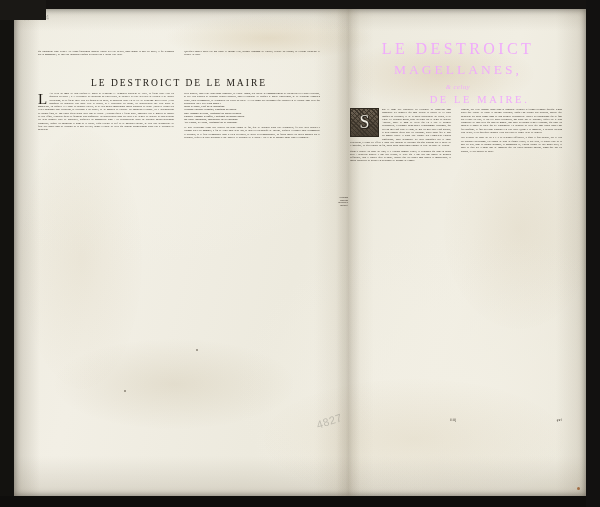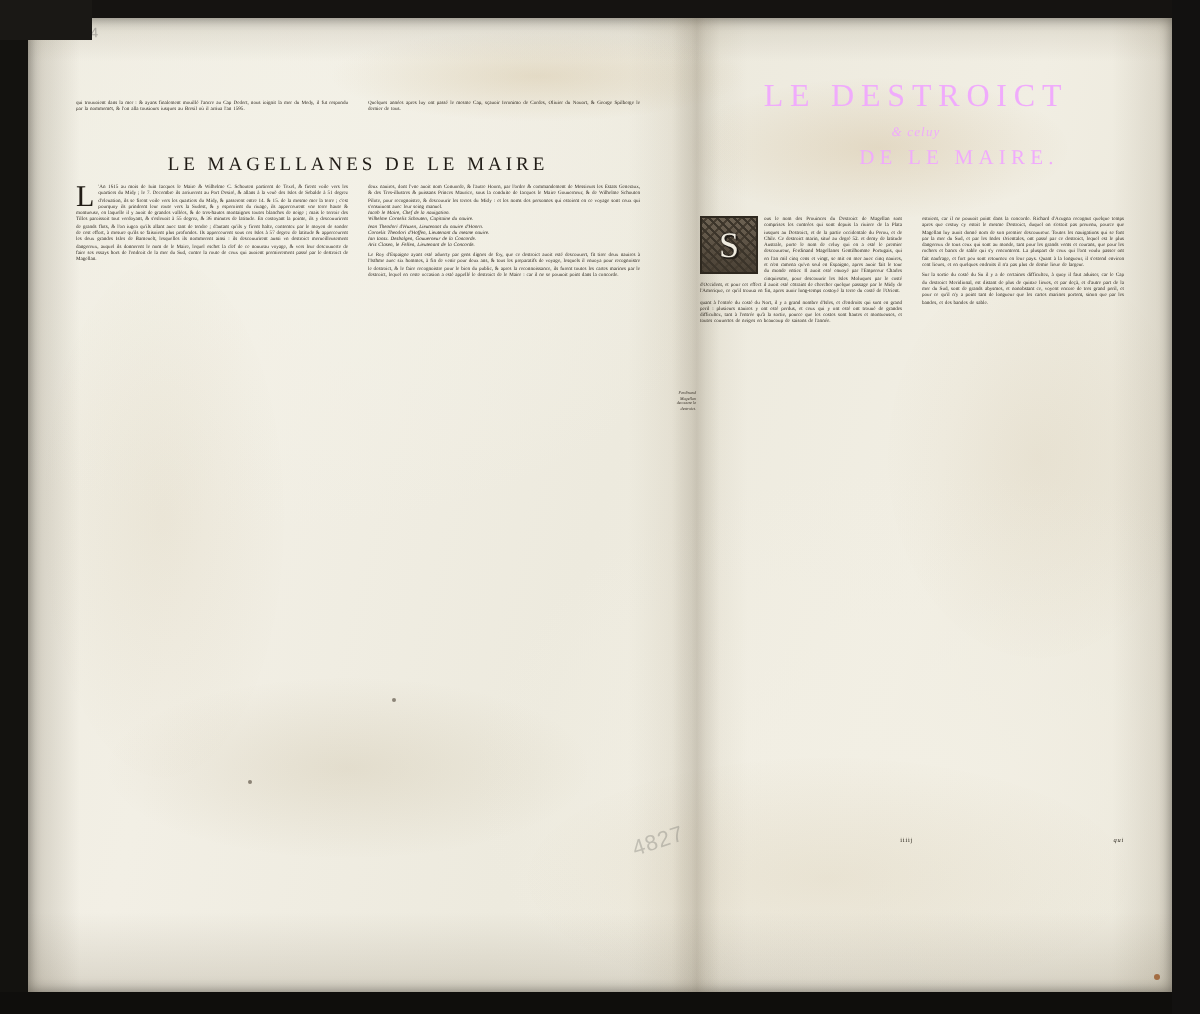--- a/index.html
+++ b/index.html
@@ -148,21 +148,21 @@
 
   <div class="frag">
     <div class="col">
         <div class="tl">qui trouuoient dans la mer : &amp; ayans finalement mouillé l'ancre au Cap Dedert, nous ioignit la mer du Medy, il fut respondu par la nommemēt, &amp; l'on alla tousiours iusques au Bresil où il arriua l'an 1595.</div>
       </div>
     <div class="col">
         <div class="tl">Quelques années apres luy ont passé le mesme Cap, sçauoir Ieronimo de Cordes, Oliuier du Nouort, &amp; George Spilberge le dernier de tous.</div>
       </div>
   </div>
 
-  <div class="hdr hdr-left">LE MAGELLANES DE LE MAIRE</div>
+  <div class="hdr hdr-left">LE DESTROICT DE LE MAIRE</div>
 
   <div class="cols left-body">
     <div class="col">
       <div class="tl">
         <span class="dropL">L</span><span>'An 1615 au mois de Iuin Iacques le Maire &amp; Wilhelme C. Schouten partirent de Texel, &amp; firent voile vers les quartiers du Midy ; le 7. Decembre ils arriuerent au Port Desiré, &amp; allans à la veuë des Isles de Sebalde à 51 degrez d'eleuation, ils se firent voile vers les quartiers du Midy, &amp; passerent entre 14. &amp; 15. de la mesme mer la terre ; c'est pourquoy ils prindrent leur route vers la Sudest, &amp; y esperoient du riuage, ils apperceurent vne terre haute &amp; montueuse, en laquelle il y auoit de grandes vallées, &amp; de tres-hautes montaignes toutes blanches de neige ; mais le terroir des Tilles paroissoit tout verdoyant, &amp; s'esleuoit à 55 degrez, &amp; 36 minutes de latitude. En costoyant la pointe, ils y descouurirent de grands flots, &amp; l'on iugea qu'ils allant auec tant de tendre ; d'autant qu'ils y firent halte, contentez par le moyen de sonder de cest effort, à mesure qu'ils se faisoient plus profondes. Ils apperceurent sous ces Isles à 57 degrez de latitude &amp; apperceurent les deux grandes Isles de Barneuelt, lesquelles ils nommerent ainsi : ils descouurirent aussi vn destroict merueilleusement dangereux, auquel ils donnerent le nom de le Maire, lequel eschet la clef de ce nouueau voyage, &amp; vers leur descouuerte de faire ses essays hors de l'endroit de la mer du Sud, contre la route de ceux qui auoient premierement passé par le destroict de Magellan.</span>
       </div>
     </div>
     <div class="col">
       <div class="tl">deux nauires, dont l'vne auoit nom Conuorde, &amp; l'autre Hoorn, par l'ordre &amp; commandement de Messieurs les Estats Generaux, &amp; des Tres-illustres &amp; puissans Princes Maurice, sous la conduite de Iacques le Maire Gouuerneur, &amp; de Wilhelme Schouten Pilote, pour recognoistre, &amp; descouurir les terres du Midy : et les noms des personnes qui estoient en ce voyage sont ceux qui s'ensuiuent auec leur seing manuel.</div>
       <div class="tl it tight" id="officers">
@@ -172,20 +172,21 @@
           <div>Cornelis Theodori d'Hoffen, Lieutenant du mesme nauire.</div>
           <div>Ian Iansz. Desbalgen, Gouuerneur de la Concorde.</div>
           <div>Aris Clasen, le Fellen, Lieutenant de la Concorde.</div>
         </div>
       <div class="tl" style="margin-top:2px">Le Roy d'Espaigne ayant esté aduerty par gens dignes de foy, que ce destroict auoit esté descouuert, fit tirer deux nauires à l'Isthme auec six hommes, à fin de venir pour deux ans, &amp; tous les preparatifs de voyage, lesquels il enuoya pour recognoistre le destroict, &amp; le faire recognoistre pour le bien du public, &amp; apres la reconnoissance, ils furent toutes les cartes marines par le destroict, lequel en ceste occasion a esté appellé le destroict de le Maire : car il ne se pouuoit point dans la concorde.</div>
     </div>
   </div>
 
   <div class="title-blk">
     <div class="t1">LE DESTROICT</div>
+    <div class="t3">MAGELLANES,</div>
     <div class="t4">&amp; celuy</div>
     <div class="t5">DE LE MAIRE.</div>
   </div>
 
   <div class="marg">Ferdinand Magellan decouure le destroict.</div>
 
   <div class="cols right-body">
     <div class="col">
       <div class="tl">
         <span class="woodcut">

